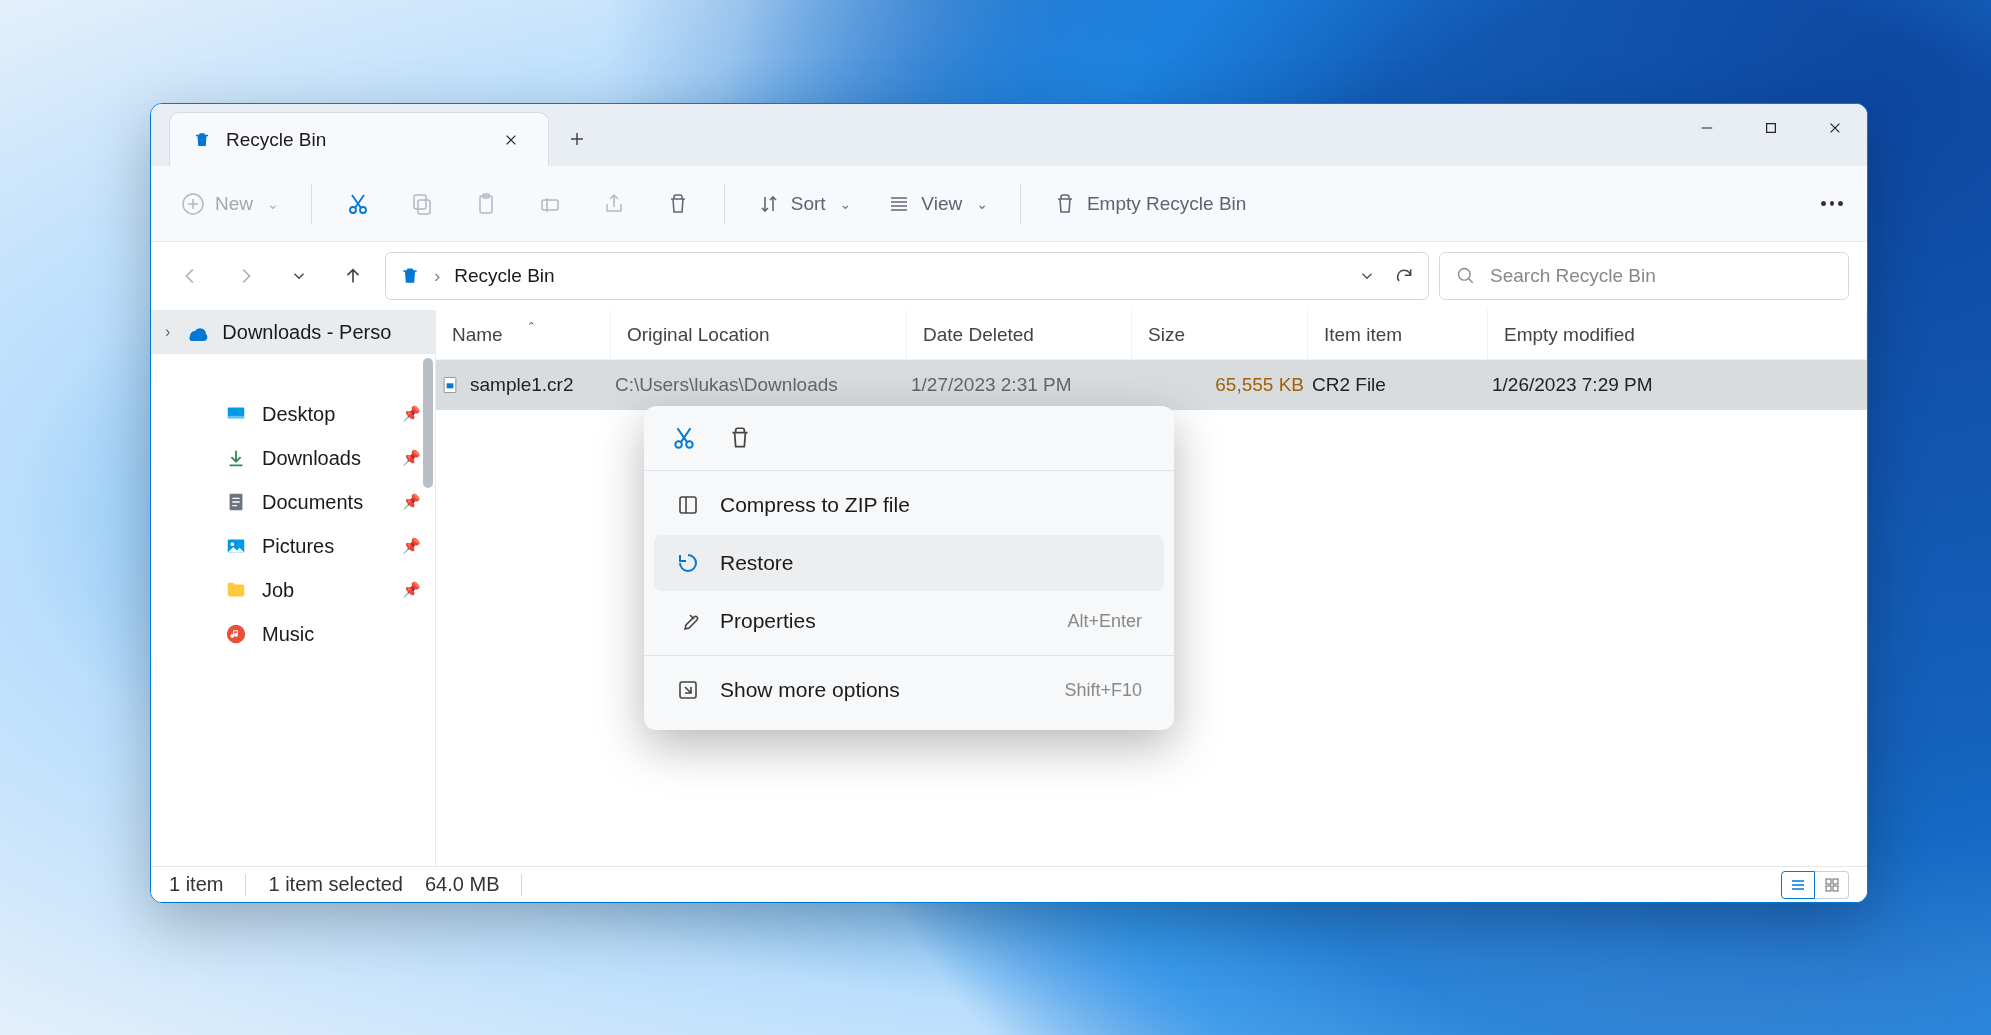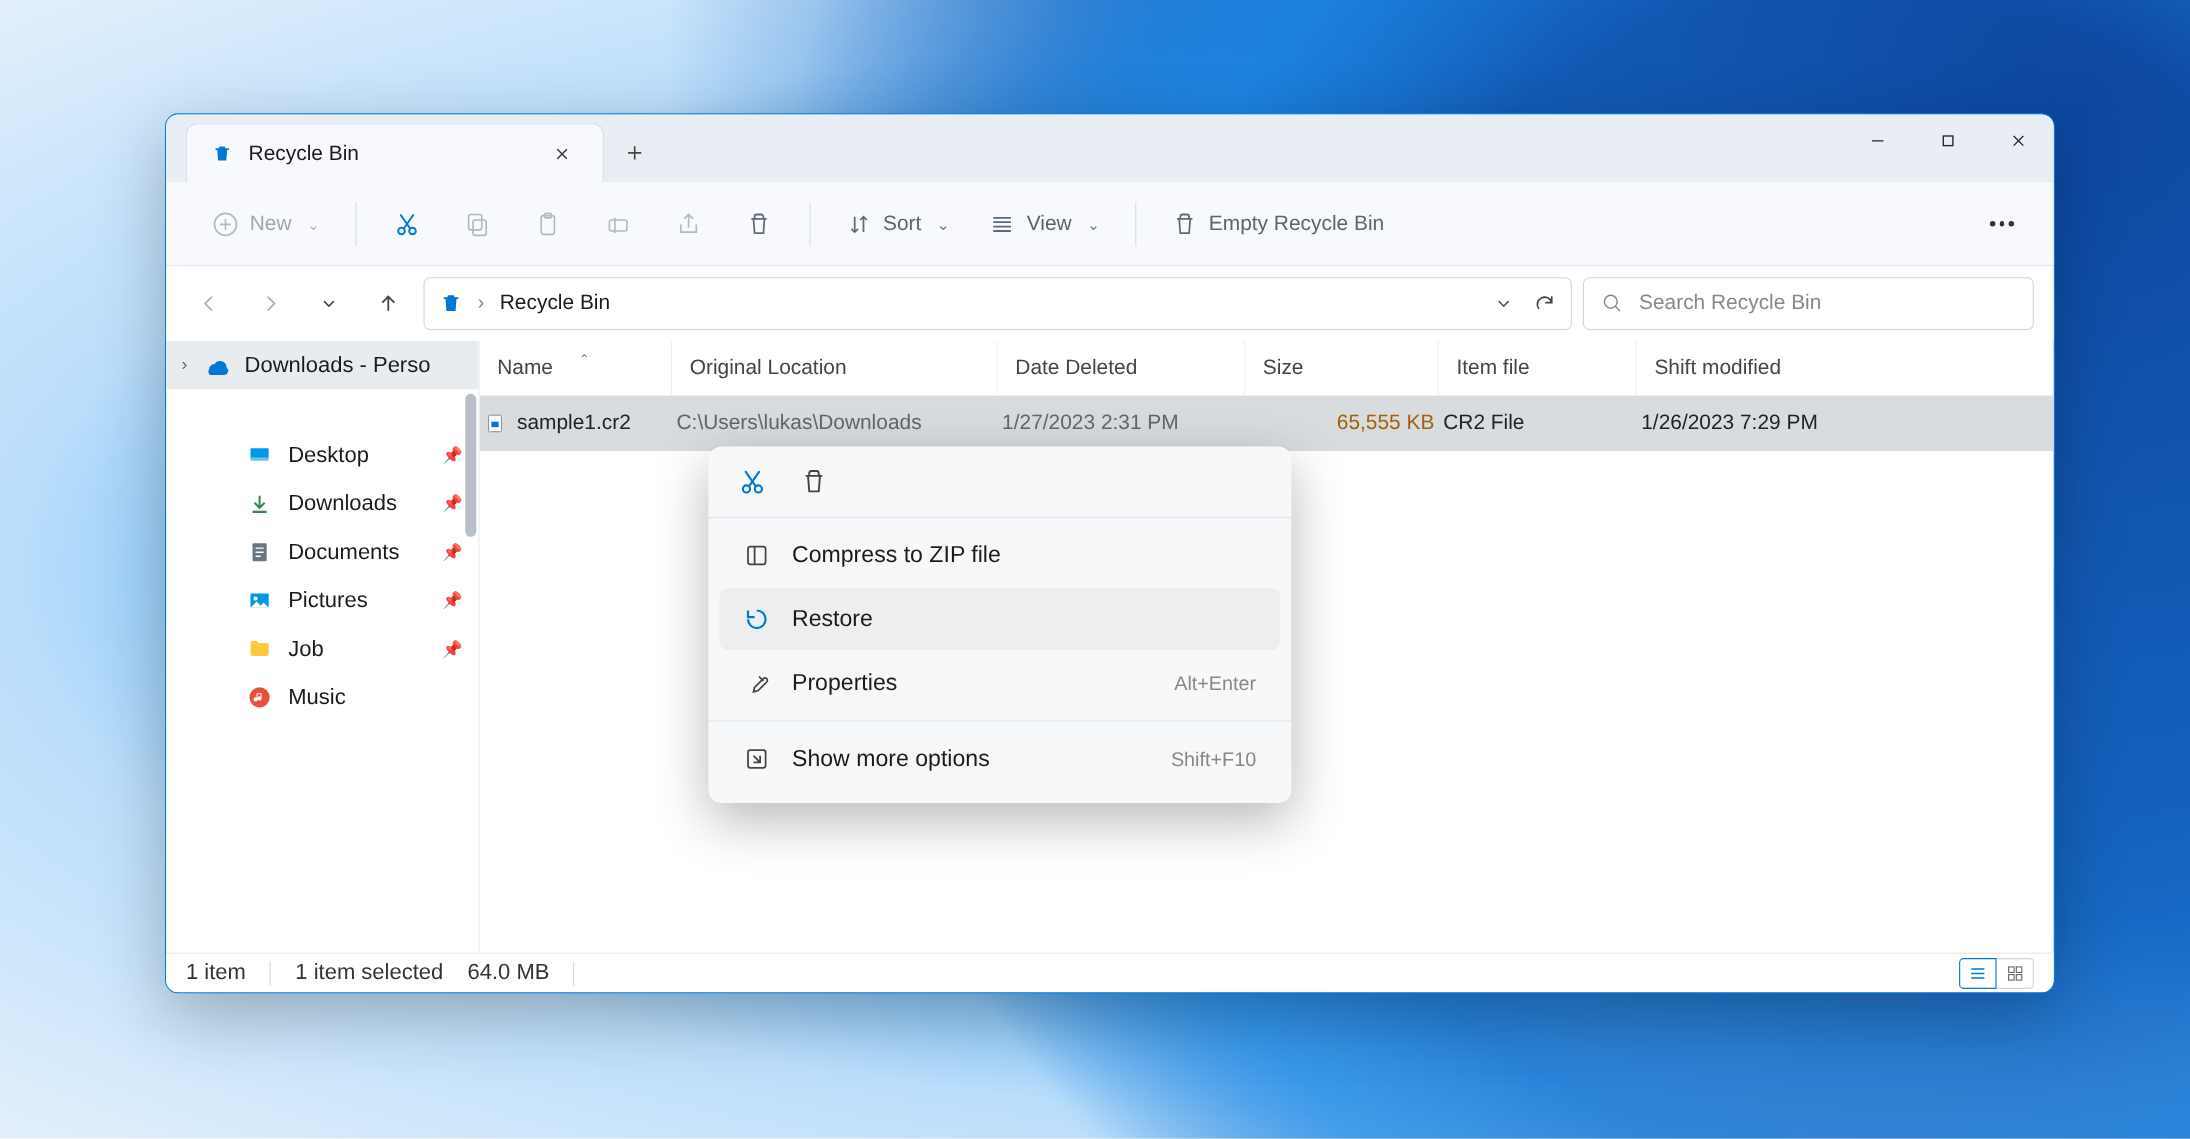--- a/index.html
+++ b/index.html
@@ -27,21 +27,21 @@
   }
   .tab .bin-icon { width:20px;height:20px;display:flex;align-items:center;justify-content:center; }
   .tab-title { font-size:19px; color:#1a1a1a; flex:1; }
   .tab-close { color:#555; font-size:16px; padding:4px 8px; cursor:pointer; }
   .new-tab { width:56px; display:flex; align-items:center; justify-content:center; color:#555; font-size:22px; cursor:pointer; height:54px; }
   .win-controls { margin-left:auto; display:flex; height:48px; align-self:flex-start; }
   .win-controls > div { width:64px; display:flex; align-items:center; justify-content:center; cursor:pointer; }
 
   .toolbar {
     height:76px; background:#f7f9fc; border-bottom:1px solid #e4e8ec;
-    display:flex; align-items:center; padding:0 28px; gap:8px;
+    display:flex; align-items:center; padding:0 16px; gap:8px;
   }
   .tb-btn { display:flex; align-items:center; gap:10px; padding:8px 14px; border-radius:6px; color:#5a6570; cursor:pointer; font-size:19px; }
   .tb-btn.icon-only { padding:8px 16px; }
   .tb-btn svg, .tb-btn .ico { width:24px; height:24px; color:#5d6a78; }
   .tb-btn.disabled { opacity:.55; }
   .tb-sep { width:1px; height:40px; background:#d8dee4; margin:0 10px; }
   .chev { font-size:14px; color:#6a7580; margin-left:4px; }
   .tb-spacer { flex:1; }
   .more { width:38px; display:flex; justify-content:center; gap:4px; cursor:pointer; padding:8px; }
   .more span{ width:5px;height:5px;background:#333;border-radius:50%; }
@@ -361,24 +361,24 @@
         <div class="c-loc">
             <span>Original Location</span>
           </div>
         <div class="c-del">
             <span>Date Deleted</span>
           </div>
         <div class="c-size">
             <span>Size</span>
           </div>
         <div class="c-type">
-            <span>Item file</span>
+            <span>Item item</span>
           </div>
         <div class="c-mod">
-            <span>Shift modified</span>
+            <span>Empty modified</span>
           </div>
       </div>
 
       <div class="row">
         <div class="r-name">
           <span>
               <svg viewBox="0 0 24 24" width="20">
                 <rect x="5" y="3" width="14" height="18" rx="1" fill="#fff" stroke="#888"></rect>
                 <rect x="8" y="10" width="8" height="6" fill="#0078d4"></rect>
               </svg>

